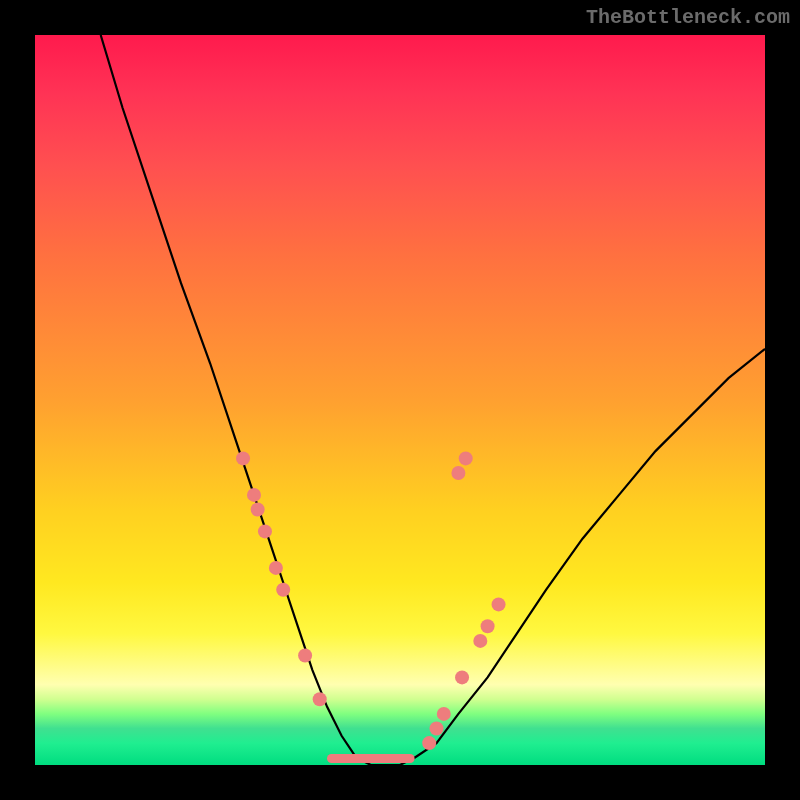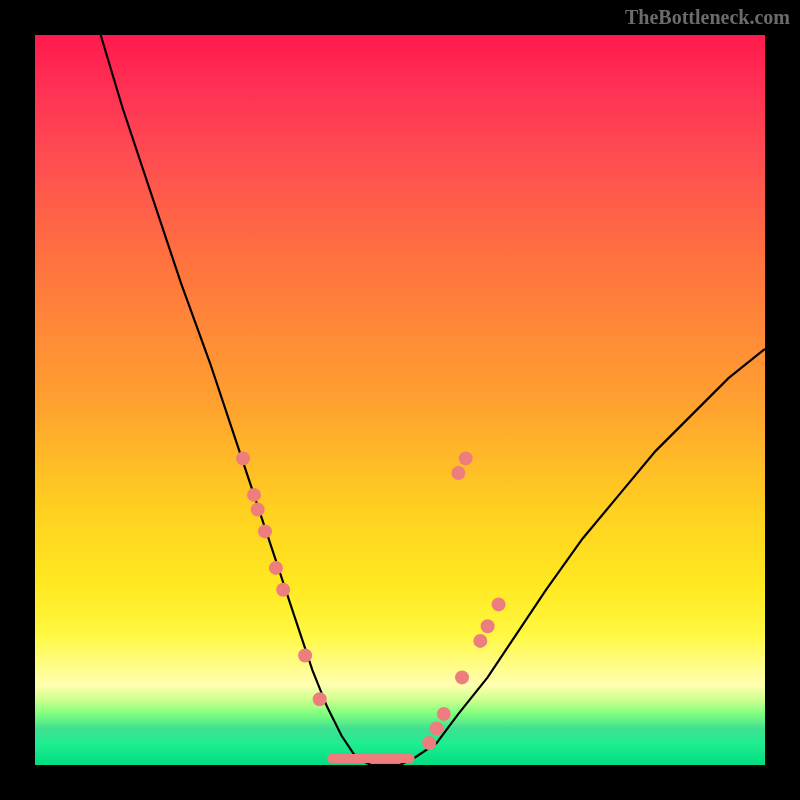--- a/index.html
+++ b/index.html
@@ -30,21 +30,21 @@
       #d0ff90 91%,
       #80ff80 93%,
       #40e090 95%,
       #20ee90 97%,
       #00dd80 100%);
   }
   .watermark {
     position: absolute;
     top: 6px;
     right: 10px;
-    font-family: Liberation Serif, serif;
+    font-family: Liberation Mono, monospace;
     font-size: 20px;
     font-weight: bold;
     color: #6b6b6b;
   }
   svg.overlay {
     position: absolute;
     left: 0;
     top: 0;
     width: 730px;
     height: 730px;

